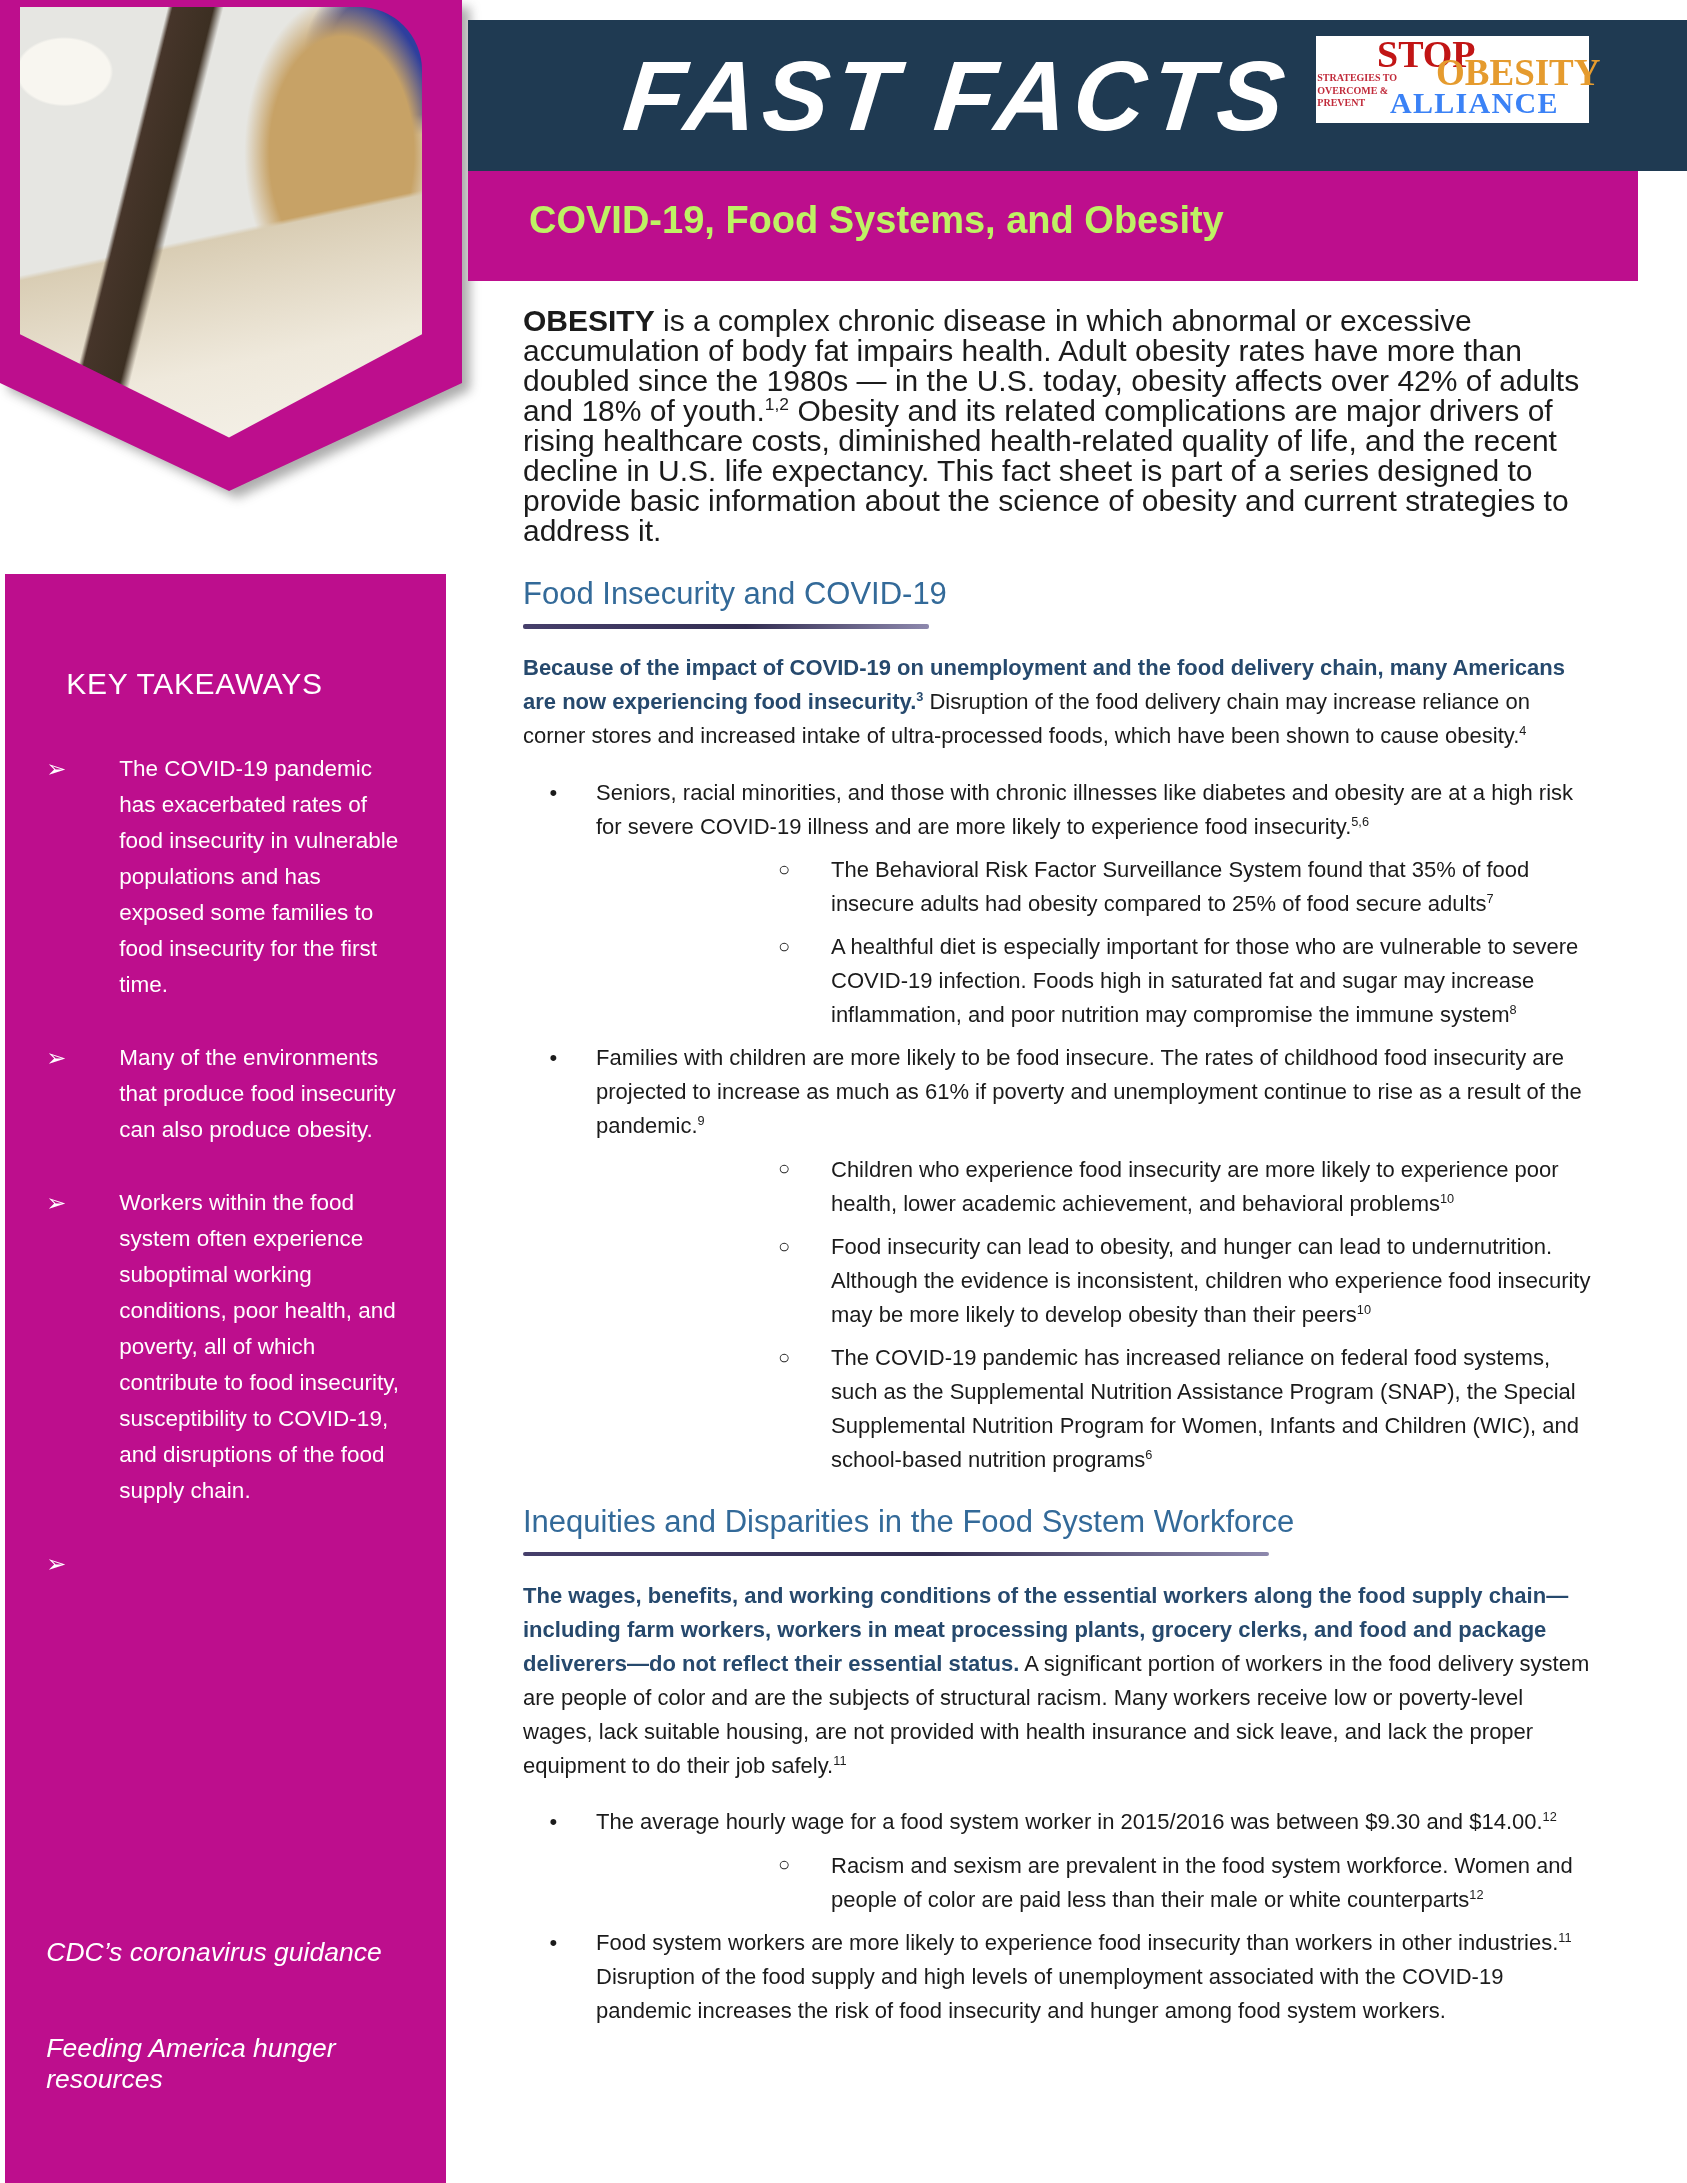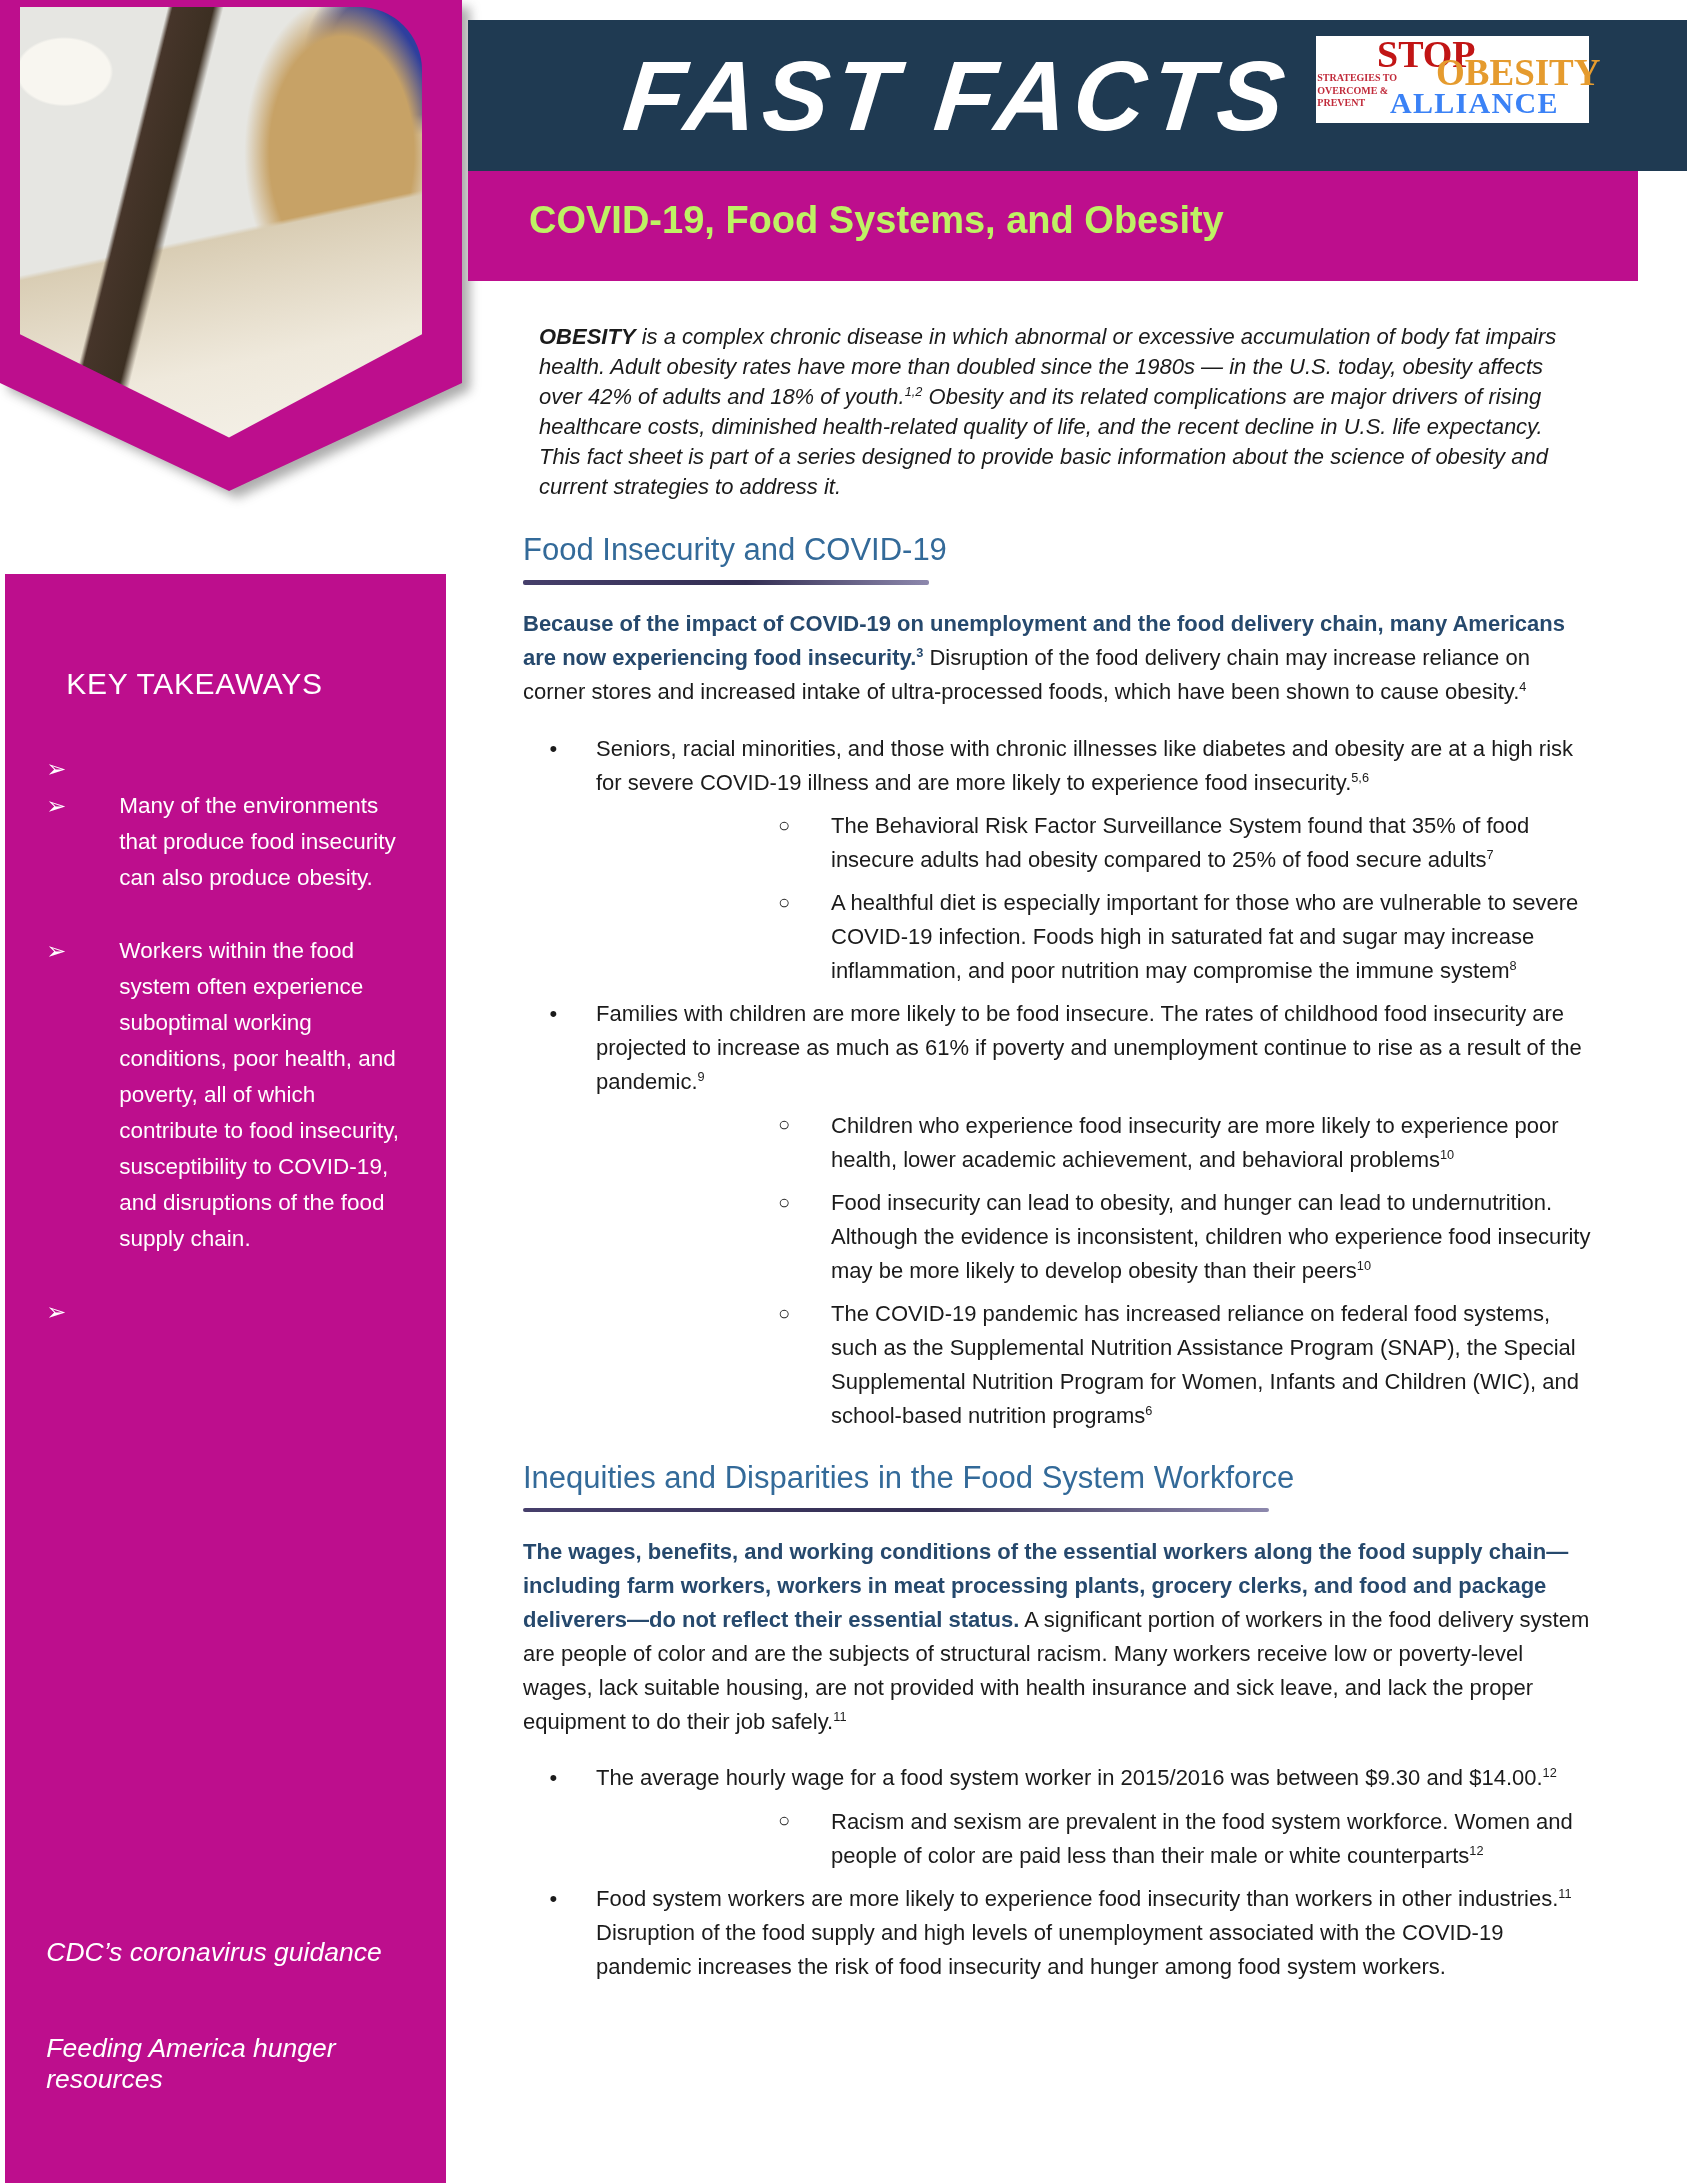--- a/index.html
+++ b/index.html
@@ -48,21 +48,21 @@
   .kt-list{position:absolute;left:41px;top:177px;width:365px;}
   .kt-item{position:relative;padding-left:73px;font-size:22.5px;line-height:36px;margin-bottom:37px;}
   .kt-item .arrow{position:absolute;left:0;top:0;font-size:24px;}
   .learn{position:absolute;left:41px;top:1298px;width:393px;}
   .learn-title{font-size:25px;font-weight:bold;letter-spacing:0.7px;padding-bottom:12px;
                border-bottom:2px solid #ffffff;}
   .learn-link{font-size:26.5px;font-style:italic;margin-top:65px;}
 
   
   .main{position:absolute;left:523px;top:306px;width:1073px;color:#1b1b1b;}
-  .intro{font-size:22px;font-style:italic;line-height:30px;margin:16px;}
+  .intro{font-size:30px;line-height:30px;margin:0;}
   .intro .lead-word{font-weight:bold;}
   .h-sec{font-size:31px;font-weight:400;color:#336a99;margin:0;}
   .h1x{margin-top:30px;}
   .h2x{margin-top:26.5px;}
   .rule{height:4.6px;margin-top:12px;border-radius:2px;
         background:linear-gradient(90deg,#463f6b,#332e52 55%,#8d88ad 100%);}
   .rule1{width:406px;}
   .rule2{width:746px;}
   .lead{font-size:22px;line-height:34px;margin:22.5px 0 0 0;}
   .lead .bold-blue{font-weight:bold;color:#26496d;}
@@ -99,20 +99,21 @@
 
   <div class="pink-bar">
     <div class="pink-bar-title">COVID-19, Food Systems, and Obesity</div>
   </div>
 
   <div class="sidebar">
     <div class="kt-title">KEY TAKEAWAYS</div>
     <div class="kt-list">
       <div class="kt-item">
         <span class="arrow">➢</span>
+        <span>The COVID-19 pandemic has exacerbated rates of food insecurity in vulnerable populations and has exposed some families to food insecurity for the first time.</span>
       </div>
       <div class="kt-item">
         <span class="arrow">➢</span>
         <span>Many of the environments that produce food insecurity can also produce obesity.</span>
       </div>
       <div class="kt-item">
         <span class="arrow">➢</span>
         <span>Workers within the food system often experience suboptimal working conditions, poor health, and poverty, all of which contribute to food insecurity, susceptibility to COVID-19, and disruptions of the food supply chain.</span>
       </div>
       <div class="kt-item">

